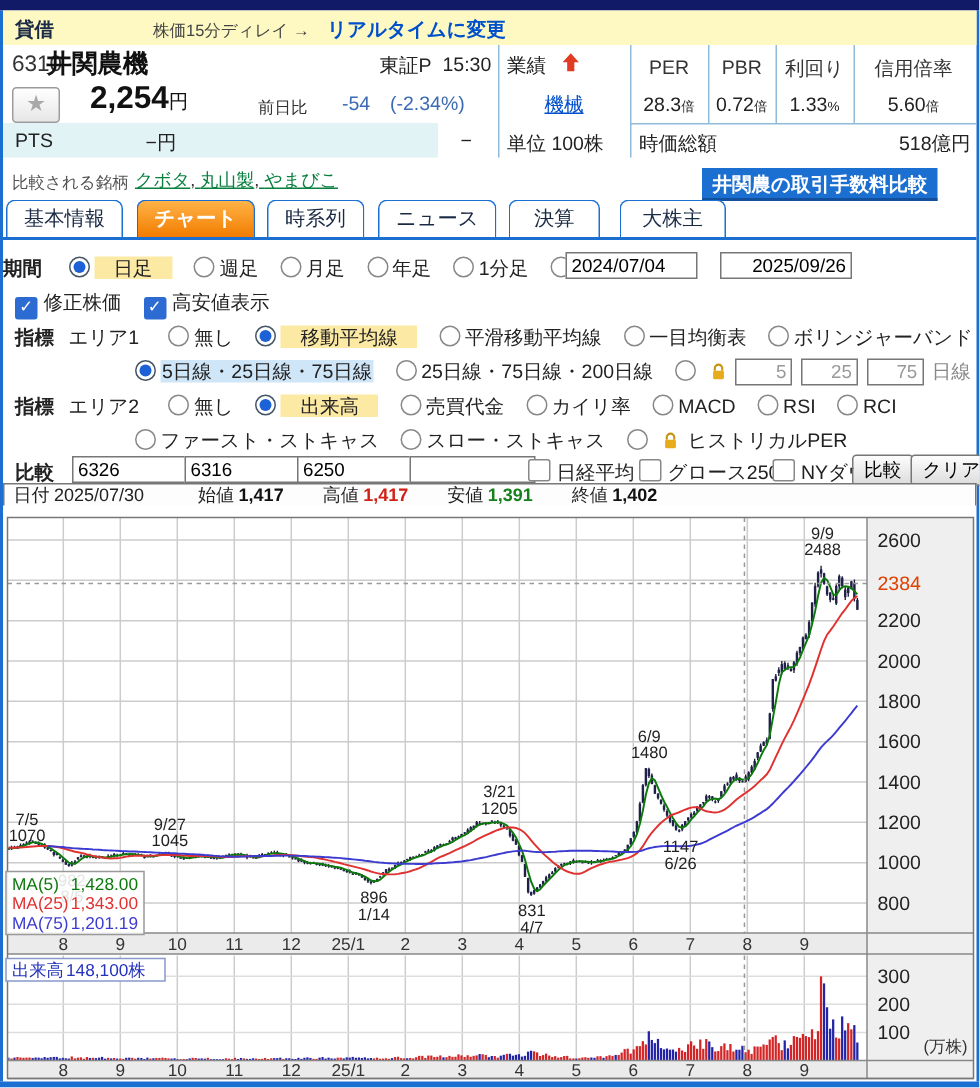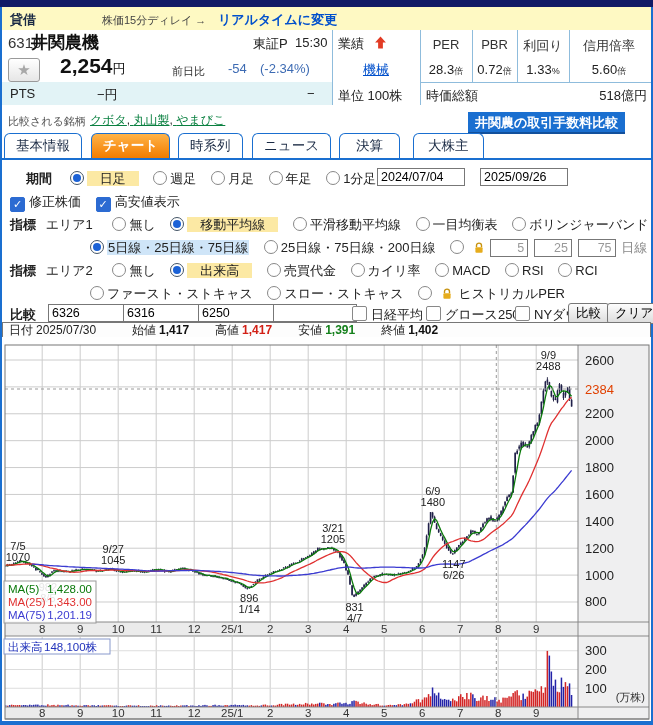--- a/index.html
+++ b/index.html
@@ -24,21 +24,21 @@
   .exch{left:251px;top:5px;font-size:13px}
   .time{left:293px;top:5px;font-size:13px}
   .starbtn{left:6px;top:28px;width:30px;height:22px;border:1px solid #9a9a9a;border-radius:3px;
            background:linear-gradient(#ffffff,#e6e6e6);text-align:center;line-height:21px;
            font-size:15px;color:#a8a8a8;cursor:pointer}
   .price{left:58px;top:24px;font-size:21px;font-weight:bold;color:#111}
   .yen{font-size:13px;font-weight:normal}
   .prevlbl{left:170px;top:34px;font-size:11px;color:#333}
   .chg{left:226px;top:31px;font-size:13px;color:#3d6bb3}
   .chgp{left:258px;top:31px;font-size:13px;color:#3d6bb3}
-  .ptsrow{left:0;top:52px;width:330px;height:23px;background:#e2f3f6}
+  .ptsrow{left:0;top:52px;width:290px;height:23px;background:#e2f3f6}
   .ptslbl{left:8px;top:4px;font-size:13px}
   .ptsval{left:95px;top:4px;font-size:13px}
   .ptschg{left:305px;top:4px;font-size:13px}
   .perf{left:336px;top:5px;font-size:13px}
   .uparrow{left:372px;top:5px}
   .sector{left:330px;top:31px;width:88px;text-align:center;font-size:13px}
   .sector a{color:#0050cc;text-decoration:underline;cursor:pointer}
   .unit{left:336px;top:57px;font-size:13px}
   .mh{top:7px;font-size:13px;color:#333;text-align:center}
   .mv{top:32px;font-size:13px;color:#222;text-align:center}
@@ -168,29 +168,29 @@
   <span class="tab" style="left:2px">基本情報</span>
   <span class="tab active" style="left:89px">チャート</span>
   <span class="tab" style="left:176px">時系列</span>
   <span class="tab" style="left:250px">ニュース</span>
   <span class="tab" style="left:337px;padding:0 16px">決算</span>
   <span class="tab" style="left:411px;padding:0 14px">大株主</span>
 </div>
 
 <div class="abs" id="controls">
   <div class="crow" style="top:10px">
-    <span class="blab" style="margin-left:24px;margin-right:14px">期間</span>
+    <span class="blab" style="margin-left:0;margin-right:14px">期間</span>
     <span class="opt"><span class="radio sel"></span><span class="hl-y">日足</span></span>
     <span class="opt"><span class="radio"></span><span>週足</span></span>
     <span class="opt"><span class="radio"></span><span>月足</span></span>
     <span class="opt"><span class="radio"></span><span>年足</span></span>
     <span class="opt"><span class="radio"></span><span>1分足</span></span>
     <span class="opt"><span class="radio"></span><span>5分足</span></span>
     <input class="tin din" style="left: 375px; top: -2px;" value="2024/07/04">
-    <input class="tin din" style="left: 478px; top: -2px;" value="2025/09/26">
+    <input class="tin din" style="left: 478px; top: -2px; text-align: right;" value="2025/09/26">
   </div>
   <div class="crow" style="top:33px">
     <span class="opt" style="margin-left:8px"><span class="cb on"></span><span>修正株価</span></span>
     <span class="opt"><span class="cb on"></span><span>高安値表示</span></span>
   </div>
   <div class="crow" style="top:56px">
     <span class="blab" style="margin-left:8px;margin-right:6px">指標</span>
     <span style="margin-right:16px">エリア1</span>
     <span class="opt"><span class="radio"></span><span>無し</span></span>
     <span class="opt"><span class="radio sel"></span><span class="hl-y">移動平均線</span></span>

